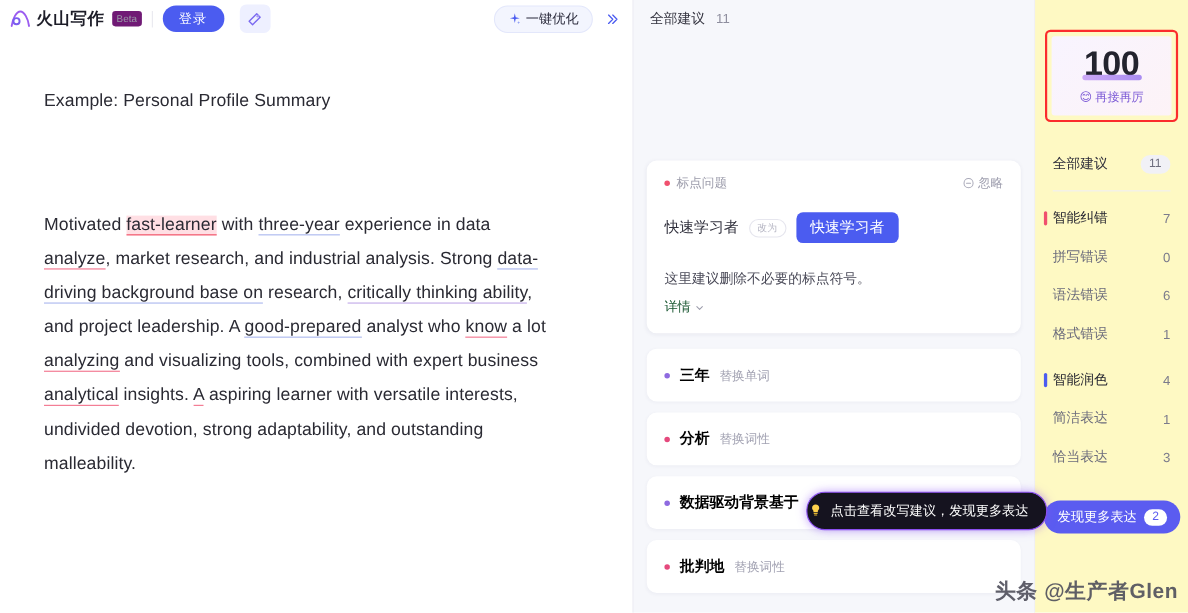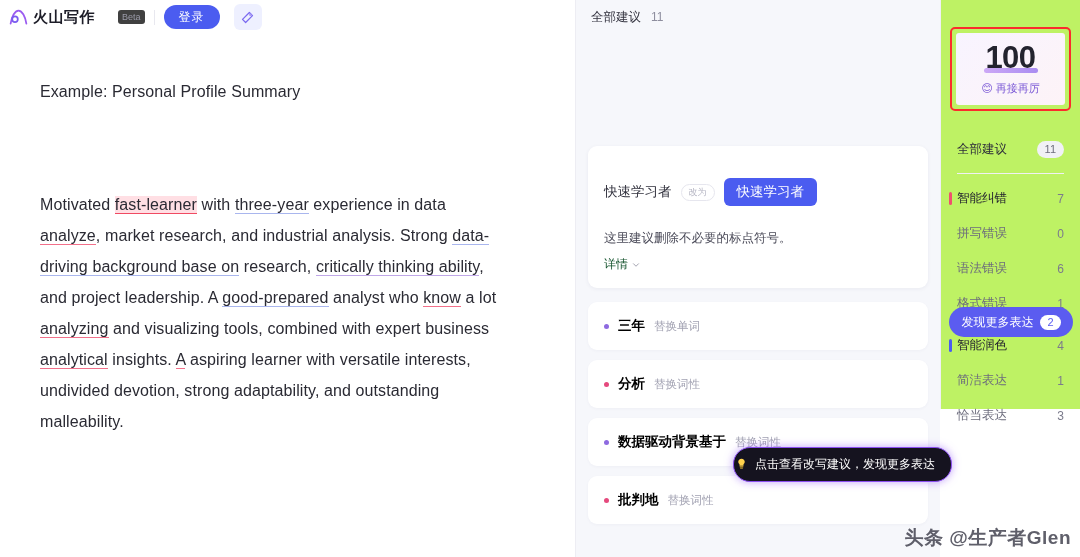--- a/index.html
+++ b/index.html
@@ -25,22 +25,22 @@
     background: #ffffff;
     position: relative;
   }
   .brand { display: flex; align-items: center; gap: 4px; }
   .brand-logo { width: 21px; height: 21px; display: block; }
   .brand-name {
     font-size: 15px; font-weight: bold; color: #1d1d28;
     letter-spacing: .5px;
   }
   .beta-badge {
-    font-size: 9px; color: #9a9aa8; background: #404040;
-    border-radius: 3px; padding: 1px 4px; margin-left: 19px;
+    font-size: 9px; color: #9a9aa8; background: #701a75;
+    border-radius: 3px; padding: 1px 4px; margin-left: 3px;
     font-weight: normal; line-height: 12px;
   }
   .divider-v {
     width: 1px; height: 15px; background: #e8e8ef; margin: 0 9px;
   }
   .login-btn {
     background: #4b5cf0; color: #fff; font-size: 12px;
     border: none; border-radius: 13px; padding: 5px 15px;
     cursor: pointer; line-height: 14px; letter-spacing: 1px;
   }
@@ -151,22 +151,22 @@
     background: #15131f; color: #ffffff;
     font-size: 12px; padding: 8px 16px 8px 1px;
     border-radius: 17px;
     border: 1.5px solid #8b4ff0;
     box-shadow: 0 0 9px rgba(140,80,245,.55);
     white-space: nowrap; z-index: 30;
   }
 
   
   .side-col {
-    width: 140px; height: 409px;
-    background: #bef264;
+    width: 140px; height: 557px;
+    background: #fef9c3;
     position: relative;
     border-left: 1px solid #f0f0f5;
   }
   .score-wrap {
     margin: 27px 9px 0 9px;
     border: 2.5px solid #fb2c2c;
     border-radius: 5px;
     padding: 4px;
   }
   .score-box {
@@ -253,37 +253,64 @@
       </div>
       <div class="divider-v"></div>
       <button class="login-btn">登录</button>
       <div class="magic-btn">
         <svg width="15" height="15" viewBox="0 0 24 24">
           <path d="M15 4 L20 9 L9 20 L4 15 Z" fill="none" stroke="#7b6af0" stroke-width="2" stroke-linejoin="round"></path>
           <circle cx="16.5" cy="7.5" r="2" fill="#a79af5"></circle>
         </svg>
       </div>
 
+      <div class="topbar-right">
+        <div class="optimize-btn">
+          <svg width="12" height="12" viewBox="0 0 24 24">
+            <path d="M12 2 L13.6 9.4 L21 11 L13.6 12.6 L12 20 L10.4 12.6 L3 11 L10.4 9.4 Z" fill="#4b5cf0"></path>
+            <path d="M19 16 L19.7 18.3 L22 19 L19.7 19.7 L19 22 L18.3 19.7 L16 19 L18.3 18.3 Z" fill="#8b9bf5"></path>
+          </svg>
+          <span>一键优化</span>
+        </div>
+        <div class="collapse-btn">
+          <svg width="13" height="13" viewBox="0 0 24 24">
+            <path d="M6 5 L13 12 L6 19 M13 5 L20 12 L13 19" fill="none" stroke="#4b5cf0" stroke-width="2.2" stroke-linecap="round" stroke-linejoin="round"></path>
+          </svg>
+        </div>
+      </div>
     </div>
 
     <div class="doc">
       <div class="doc-title">Example: Personal Profile Summary</div>
       <div class="doc-body" id="doc-body"><span>Motivated </span><span class="mk-redhl">fast-learner</span><span> with </span><span class="mk-blue">three-year</span><span> experience in data </span><span class="mk-red">analyze</span><span>, market research, and industrial analysis. Strong </span><span class="mk-blue">data-driving background base on</span><span> research, </span><span class="mk-purple">critically thinking ability</span><span>, and project leadership. A </span><span class="mk-blue">good-prepared</span><span> analyst who </span><span class="mk-red">know</span><span> a lot </span><span class="mk-red">analyzing</span><span> and visualizing tools, combined with expert business </span><span class="mk-red">analytical</span><span> insights. </span><span class="mk-red">A</span><span> aspiring learner with versatile interests, undivided devotion, strong adaptability, and outstanding malleability.</span></div>
     </div>
   </div>
 
   <div class="sug-col">
     <div class="sug-head">
       <span>全部建议</span>
       <span class="cnt">11</span>
     </div>
 
     <div class="sug-scroll">
 
       <div class="card">
+        <div class="card-top">
+          <div class="card-tag">
+            <span class="dot"></span>
+            <span class="card-tag-text">标点问题</span>
+          </div>
+          <div class="ignore">
+            <svg width="11" height="11" viewBox="0 0 24 24">
+              <circle cx="12" cy="12" r="9" fill="none" stroke="#a9a9b8" stroke-width="2"></circle>
+              <path d="M8 12 H16" stroke="#a9a9b8" stroke-width="2" stroke-linecap="round"></path>
+            </svg>
+            <span>忽略</span>
+          </div>
+        </div>
         <div class="repl-row">
           <span class="repl-from">快速学习者</span>
           <span class="repl-arrow">改为</span>
           <span class="repl-to">快速学习者</span>
         </div>
         <div class="card-note">这里建议删除不必要的标点符号。</div>
         <div class="card-more">
           <span>详情</span>
           <svg width="10" height="10" viewBox="0 0 24 24">
             <path d="M6 9 L12 15 L18 9" fill="none" stroke="#9b9baa" stroke-width="2.2" stroke-linecap="round" stroke-linejoin="round"></path>

